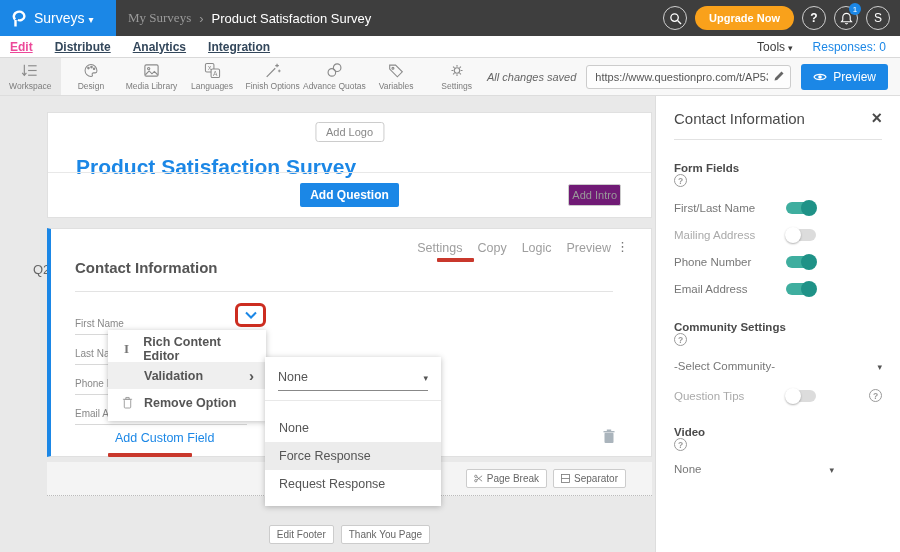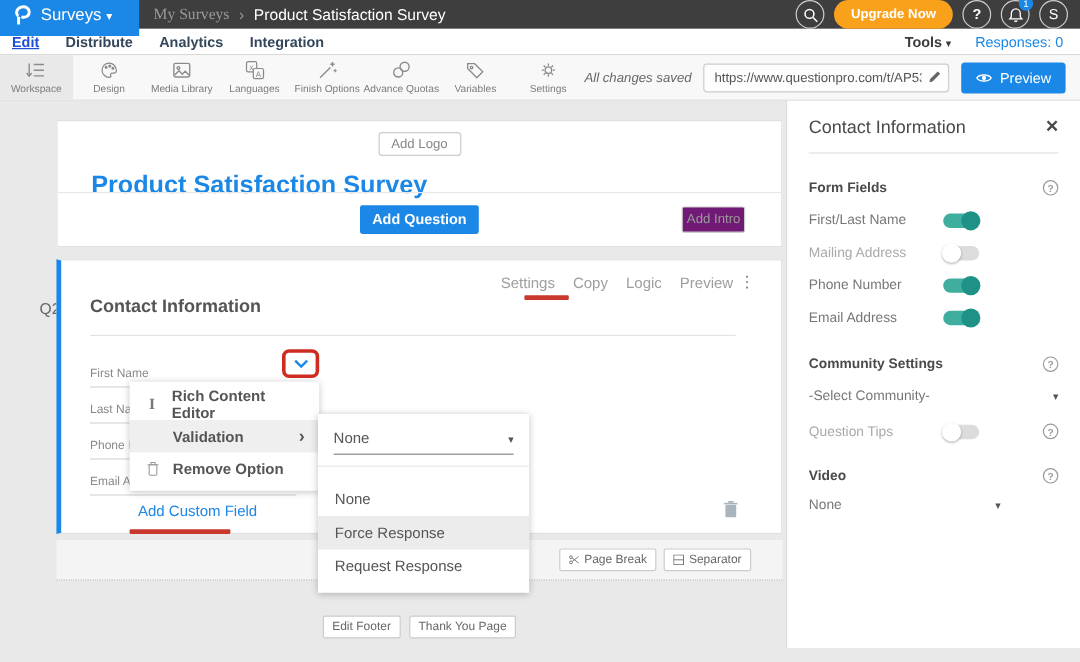--- a/index.html
+++ b/index.html
@@ -1,41 +1,41 @@
 <!DOCTYPE html>
 <html><head>
 <meta charset="utf-8">
 <style>
   * { margin:0; padding:0; box-sizing:border-box; }
   html,body { width:900px; height:552px; overflow:hidden; }
   body { font-family:"Liberation Sans","DejaVu Sans",sans-serif; background:#e9e9e9; }
   svg { display:block; }
 
   
-  .topnav { height:24px; background:#3e3e3e; display:flex; align-items:center; }
+  .topnav { height:36px; background:#3e3e3e; display:flex; align-items:center; }
   .brand { width:116px; height:36px; background:#1b87e6; display:flex; align-items:center; gap:8px; padding:0 12px; cursor:pointer; }
   .brand-label { color:#fff; font-size:14px; }
   .caret-w::after { content:"▾"; color:#fff; font-size:10px; margin-left:4px; }
   .breadcrumb { display:flex; align-items:center; gap:8px; margin-left:12px; font-size:13px; }
   .bc-parent { color:#9a9a9a; cursor:pointer;font-family:Liberation Serif, serif; }
   .bc-sep::after { content:"›"; color:#9a9a9a; font-size:13px; }
   .bc-current { color:#fff; }
   .topnav-right { margin-left:auto; display:flex; align-items:center; gap:8px; padding-right:10px; }
   .circle-btn { width:24px; height:24px; border:1.5px solid #cfcfcf; border-radius:50%; display:flex; align-items:center; justify-content:center; color:#fff; font-size:12px; cursor:pointer; position:relative; background:transparent; }
   .upgrade { height:24px; border-radius:12px; background:#f9a11b; color:#fff; font-size:11px; font-weight:bold; border:none; padding:0 14px; cursor:pointer; }
   .help-glyph::before { content:"?"; color:#fff; font-weight:bold; font-size:12px; }
   .badge { position:absolute; top:-4px; right:-4px; min-width:12px; height:12px; border-radius:6px; background:#1b87e6; color:#fff; font-size:8px; display:flex; align-items:center; justify-content:center; padding:0 2px; }
 
   
   .subnav { height:22px; background:#fff; border-bottom:1px solid #d9d9d9; display:flex; align-items:center; padding:0 10px; }
   .tabs { display:flex; gap:22px; }
-  .tab { font-size:12px; font-weight:bold; color:#33475b; cursor:pointer; }
-  .tab.active { color:#1d4ed8; text-decoration:underline; }
+  .tab { font-size:12px; font-weight:bold; color:#33475b; cursor:pointer;text-decoration:underline; }
+  .tab.active { color:#ec4899; text-decoration:underline; }
   .subnav-right { margin-left:auto; display:flex; align-items:center; gap:20px; padding-right:4px; }
-  .tools { font-size:12px; font-weight:bold; color:#3c3c3c; cursor:pointer;margin-left:20px; }
+  .tools { font-size:12px; font-weight:normal; color:#3c3c3c; cursor:pointer;margin-left:20px; }
   .caret-d::after { content:"▾"; font-size:9px; color:#3c3c3c; margin-left:3px; }
   .responses { font-size:12px; color:#1b87e6; cursor:pointer; }
 
   
   .toolbar { height:38px; background:#f8f8f8; border-bottom:1px solid #ddd; display:flex; align-items:stretch; }
   .tool-item { width:64px; display:flex; flex-direction:column; align-items:center; justify-content:center; gap:2px; cursor:pointer; }
   .tool-item.active { background:#e9e9e9; }
   .tool-label { font-size:8.5px; color:#7c7c7c; white-space:nowrap; }
   .tool-icon { height:17px; display:flex; align-items:flex-end; }
   .toolbar-right { margin-left:auto; display:flex; align-items:center; gap:10px; padding-right:12px; }
@@ -96,21 +96,21 @@
   .sub-item { padding:7px 14px; font-size:12.5px; color:#555; cursor:pointer; }
   .sub-item.hl { background:#ececec; }
 
   
   .sidebar { width:245px; background:#fff; border-left:1px solid #ddd; padding:14px 18px 0; }
   .sb-header { display:flex; align-items:center; justify-content:space-between; }
   .sb-title { font-size:15px; color:#4a4a4a; }
   .sb-close { font-size:15px; color:#4a4a4a; font-weight:bold; cursor:pointer; }
   .sb-close::before { content:"×"; font-size:18px; line-height:12px; }
   .sb-divider { border-bottom:1px solid #e2e2e2; margin-top:12px; }
-  .sb-sec-head { display:flex; align-items:flex-end; justify-content:space-between; margin-top:22px; }
+  .sb-sec-head { display:flex; align-items:flex-start; justify-content:space-between; margin-top:22px;flex-direction:column; }
   .sb-sec-label { font-size:11.5px; font-weight:bold; color:#4a4a4a; }
   .qmark { width:13px; height:13px; border:1px solid #9a9a9a; border-radius:50%; display:flex; align-items:center; justify-content:center; cursor:pointer; }
   .qmark::before { content:"?"; font-size:8.5px; color:#9a9a9a; font-weight:bold; }
   .sb-row { display:flex; align-items:center; margin-top:15px; }
   .sb-row-label { font-size:11.5px; color:#777; width:112px; }
   .sb-row-label.dim { color:#aaa; }
   .toggle { width:30px; height:12px; border-radius:6px; position:relative; cursor:pointer; }
   .toggle.on { background:#3fae9f; }
   .toggle.on .knob { position:absolute; right:-1px; top:-2px; width:16px; height:16px; border-radius:50%; background:#1f9287; }
   .toggle.off { background:#dcdcdc; }

